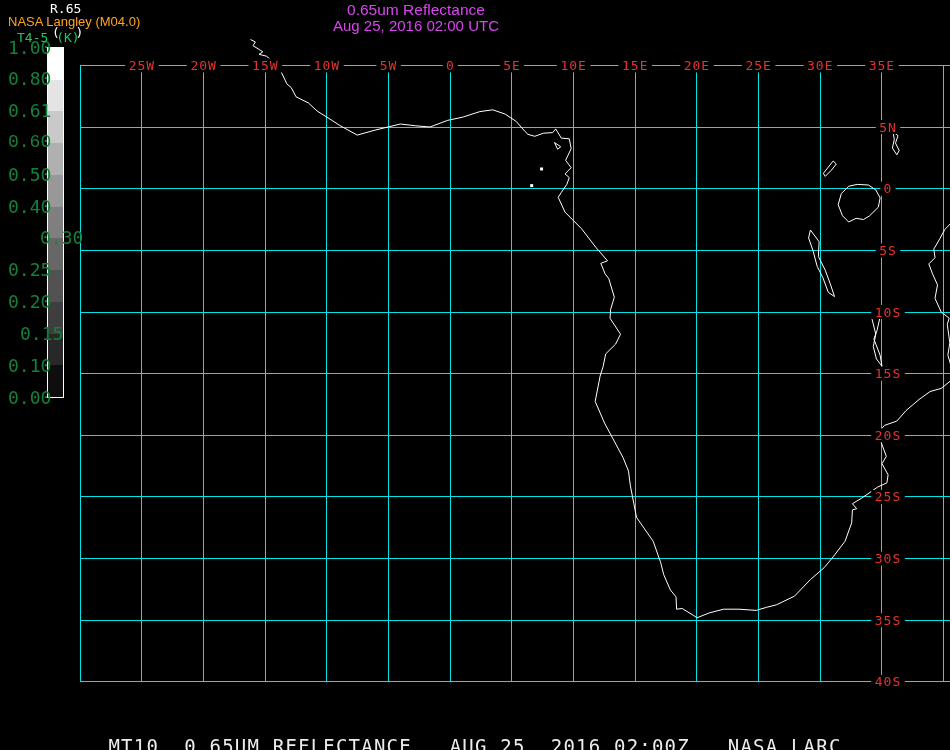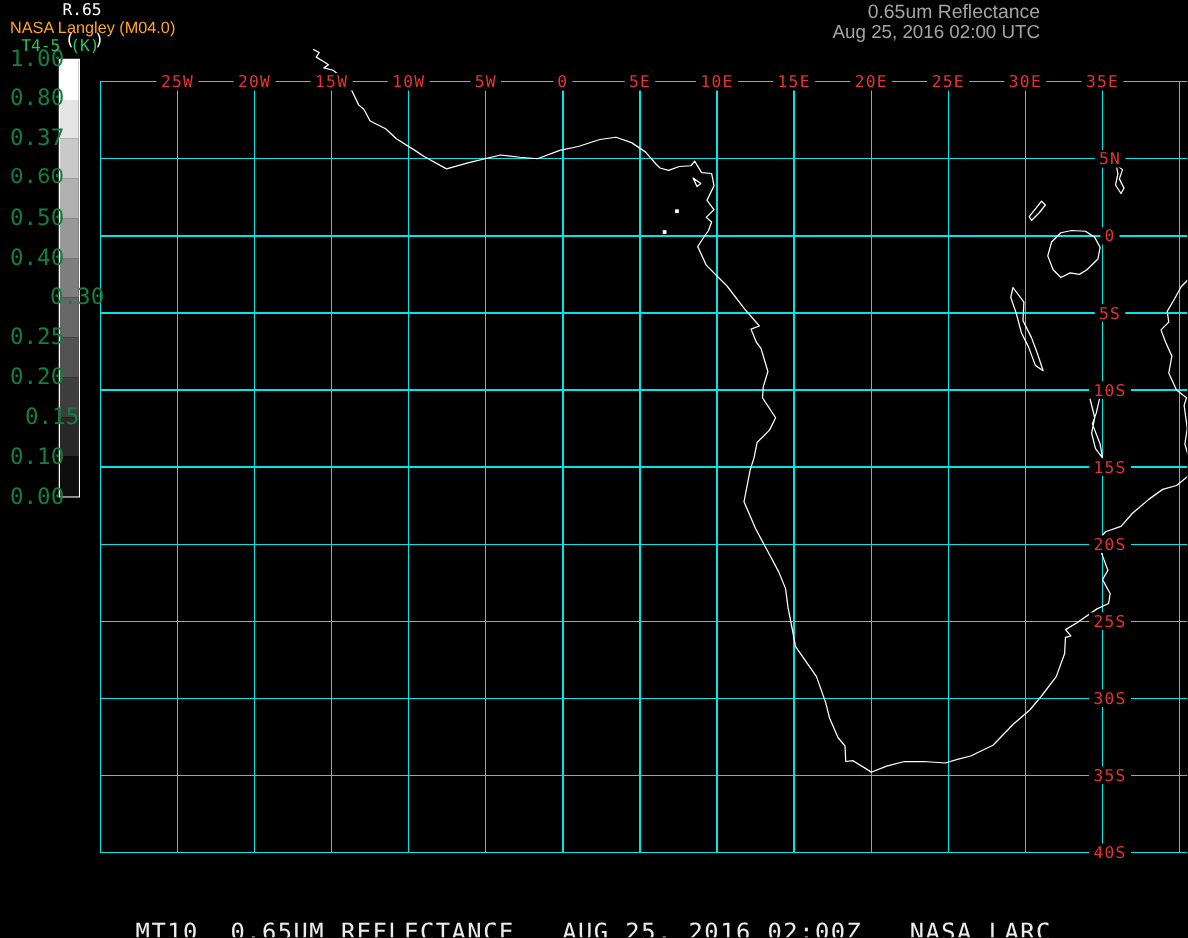--- a/index.html
+++ b/index.html
@@ -1,19 +1,19 @@
 <!DOCTYPE html>
 <html><head>
 <meta charset="utf-8">
 <style>
   html,body{margin:0;padding:0;background:#000;}
   .stage{position:relative;width:950px;height:750px;background:#000;overflow:hidden;
          font-family:"DejaVu Sans Mono",monospace;}
-  .title-block{position:absolute;left:0;top:2px;width:832px;text-align:right;
-               font-family:"Liberation Sans",sans-serif;color:#a3a3a3;}
+  .title-block{position:absolute;left:0;top:2px;width:832px;text-align:center;
+               font-family:"Liberation Sans",sans-serif;color:#d946ef;}
   .title-line1{font-size:15.5px;line-height:16px;}
   .title-line2{font-size:15px;line-height:16px;}
   .ov{position:absolute;font-size:13px;line-height:13px;white-space:pre;}
   .ov-white{color:#ffffff;z-index:1;}
   .ov-orange{color:#ffa51e;z-index:2;font-family:"Liberation Sans",sans-serif;}
   .ov-salmon{color:#22c55e;z-index:2;}
   .cbar-bar{position:absolute;left:47px;top:47px;width:17px;height:351px;
             border:1px solid #ffffff;box-sizing:border-box;display:flex;flex-direction:column;}
   .cbar-seg{flex:1 1 0;}
   .cbar-label{position:absolute;left:8px;color:#15803d;font-size:18px;line-height:13px;white-space:pre;}
@@ -130,21 +130,21 @@
       <div class="cbar-seg" style="background: rgb(127, 127, 127);"></div>
       <div class="cbar-seg" style="background: rgb(103, 103, 103);"></div>
       <div class="cbar-seg" style="background: rgb(82, 82, 82);"></div>
       <div class="cbar-seg" style="background: rgb(62, 62, 62);"></div>
       <div class="cbar-seg" style="background: rgb(40, 40, 40);"></div>
       <div class="cbar-seg" style="background: rgb(14, 14, 14);"></div>
     </div>
   <div id="cbar-labels">
       <span class="cbar-label" style="top: 40.5px;">1.00</span>
       <span class="cbar-label" style="top: 72.3182px;">0.80</span>
-      <span class="cbar-label" style="top: 104.136px;">0.37</span>
+      <span class="cbar-label" style="top: 104.136px;">0.61</span>
       <span class="cbar-label" style="top: 135.955px; font-family: Liberation Mono, monospace;">0.60</span>
       <span class="cbar-label" style="top: 167.773px;">0.50</span>
       <span class="cbar-label" style="top: 199.591px;">0.40</span>
       <span class="cbar-label" style="top: 231.409px; margin-left: 32px;">0.30</span>
       <span class="cbar-label" style="top: 263.227px;">0.25</span>
       <span class="cbar-label" style="top: 295.045px;">0.20</span>
       <span class="cbar-label" style="top: 326.864px; margin-left: 12px;">0.15</span>
       <span class="cbar-label" style="top: 358.682px;">0.10</span>
       <span class="cbar-label" style="top: 390.5px;">0.00</span>
     </div>

